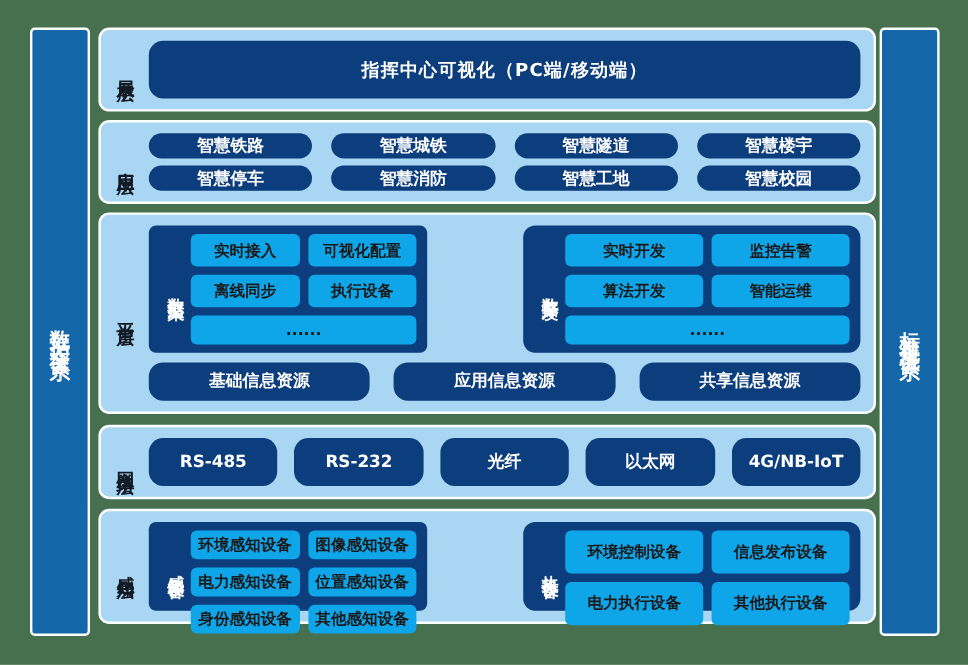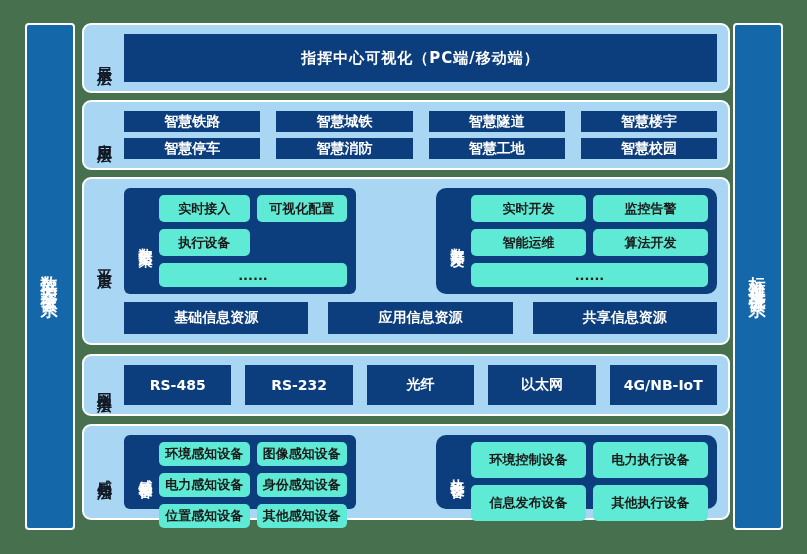--- a/index.html
+++ b/index.html
@@ -41,21 +41,21 @@
   .layer-label {
     flex: none; width: 40px;
     display: flex; align-items: center; justify-content: center;
     writing-mode: vertical-rl; text-orientation: upright;
     color: #121a26; font-weight: bold; font-size: 15px;
     letter-spacing: 3px;
   }
   .content { flex: 1; min-width: 0; }
   .navy {
     background: #0C3D7C; color: #ffffff;
-    border-radius: 0; font-weight: bold; font-size: 14px;
+    border-radius: 12px; font-weight: bold; font-size: 14px;
     display: flex; align-items: center; justify-content: center;
     text-align: center;
   }
   
   .panel-display { height: 70px; margin-bottom: 7px; }
   .panel-display .content { display: flex; }
   .bigbox { flex: 1; font-size: 15px; letter-spacing: 1px; }
   
   .panel-app { height: 70px; margin-bottom: 7px; }
   .panel-app .content {
@@ -77,21 +77,21 @@
     display: flex; align-items: center; justify-content: center;
     writing-mode: vertical-rl; text-orientation: upright;
     color: #ffffff; font-weight: bold; font-size: 14px;
     letter-spacing: 2px;
   }
   .pills {
     flex: 1; min-width: 0;
     display: grid; grid-template-columns: 1fr 1fr; gap: 7px;
   }
   .pill {
-    background: #5eead4; border-radius: 5px;
+    background: #0ea5e9; border-radius: 5px;
     color: #1a1a1a; font-weight: bold; font-size: 13px;
     display: flex; align-items: center; justify-content: center;
     text-align: center; padding: 3px 2px; white-space: nowrap;
   }
   .pill-span2 { grid-column: 1 / span 2; }
   .resources { display: flex; gap: 20px; flex: none; height: 32px; }
   .resources .navy { flex: 1; }
   
   .panel-network { height: 62px; margin-bottom: 8px; }
   .panel-network .content { display: flex; gap: 14px; }
@@ -139,31 +139,32 @@
 
     <div class="panel panel-platform">
       <div class="layer-label">平台层</div>
       <div class="content">
         <div class="groups-row">
           <div class="group group-a">
             <div class="glabel">数据汇聚</div>
             <div class="pills">
               <div class="pill">实时接入</div>
               <div class="pill">可视化配置</div>
+              <div class="pill">离线同步</div>
               <div class="pill">执行设备</div>
               <div class="pill pill-span2">......</div>
             </div>
           </div>
           <div class="group group-b">
             <div class="glabel">数据开发</div>
             <div class="pills">
               <div class="pill">实时开发</div>
               <div class="pill">监控告警</div>
+              <div class="pill">算法开发</div>
               <div class="pill">智能运维</div>
-              <div class="pill">算法开发</div>
               <div class="pill pill-span2">......</div>
             </div>
           </div>
         </div>
         <div class="resources">
           <div class="navy">基础信息资源</div>
           <div class="navy">应用信息资源</div>
           <div class="navy">共享信息资源</div>
         </div>
       </div>
@@ -182,31 +183,31 @@
 
     <div class="panel panel-perception">
       <div class="layer-label">感知层</div>
       <div class="content">
         <div class="group group-a">
           <div class="glabel">感知设备</div>
           <div class="pills">
             <div class="pill">环境感知设备</div>
             <div class="pill">图像感知设备</div>
             <div class="pill">电力感知设备</div>
+            <div class="pill">位置感知设备</div>
             <div class="pill">身份感知设备</div>
-            <div class="pill">位置感知设备</div>
             <div class="pill">其他感知设备</div>
           </div>
         </div>
         <div class="group group-b">
           <div class="glabel">执行设备</div>
           <div class="pills pills-tall">
             <div class="pill">环境控制设备</div>
+            <div class="pill">信息发布设备</div>
             <div class="pill">电力执行设备</div>
-            <div class="pill">信息发布设备</div>
             <div class="pill">其他执行设备</div>
           </div>
         </div>
       </div>
     </div>
 
   </div>
 </div>
 
 </body></html>

